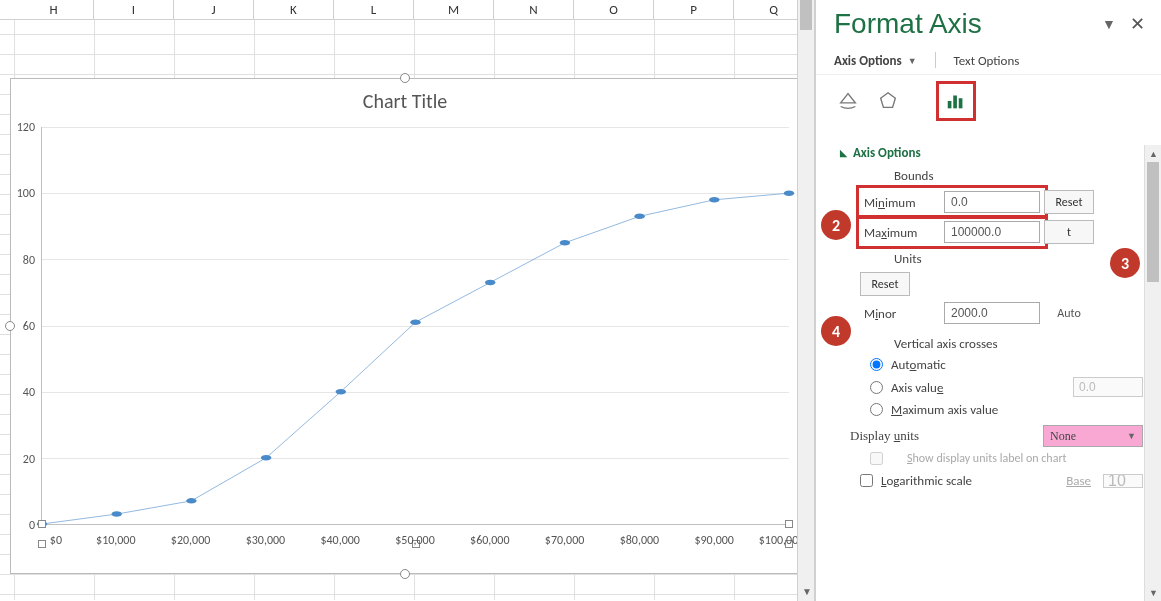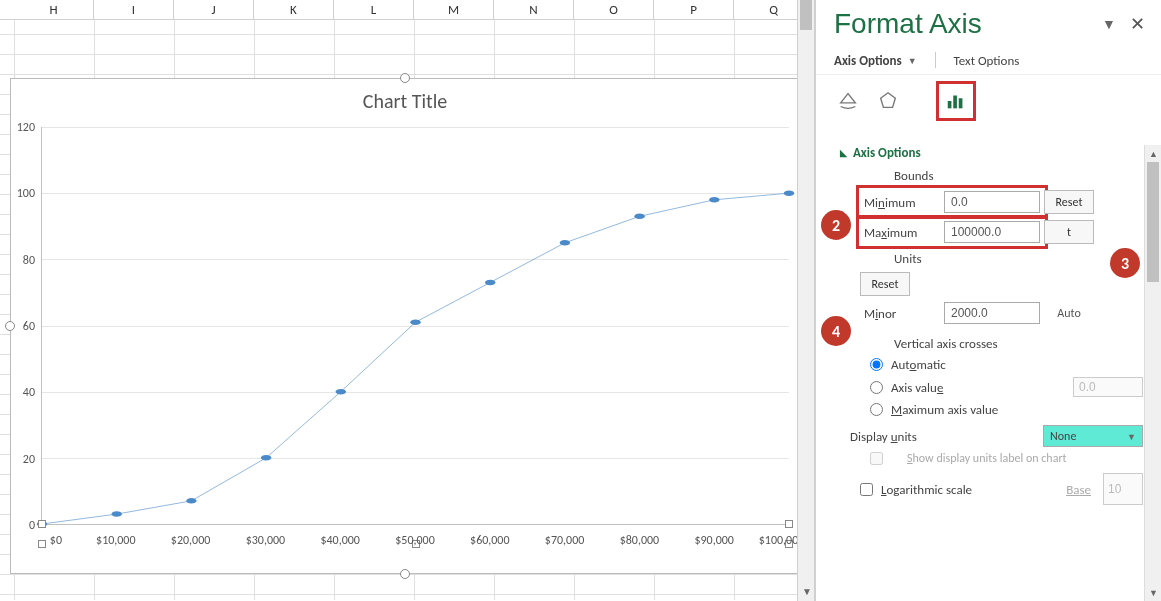--- a/index.html
+++ b/index.html
@@ -298,57 +298,58 @@
     border: 1px solid #ccc;
     font-size: 12px;
     color: #bbb;
     padding: 0 5px;
     background: #fafafa;
   }
   .select {
     margin-left: auto;
     width: 100px; height: 22px;
     border: 1px solid #aaa;
-    background: #5eead4;
+    background: #f9a8d4;
     display: flex;
     align-items: center;
     justify-content: space-between;
     padding: 0 6px;
     font-size: 12px;
     color: #444;
   }
   .du-row {
     display: flex;
     align-items: center;
     margin: 8px 0 4px 10px;
     font-size: 13px;
     color: #444;
+    font-family: Liberation Serif, serif;
   }
   .show-du {
     margin: 4px 0 4px 30px;
     font-size: 12px;
     color: #aaa;
     display: flex;
     align-items: center;
     gap: 24px;
   }
   .log-row {
     display: flex;
     align-items: center;
     gap: 8px;
     margin: 8px 0 4px 20px;
     font-size: 13px;
     color: #444;
   }
   .log-row .base-lbl { color: #aaa; margin-left: auto; margin-right: 4px; text-decoration: underline; }
   .log-row .base-input {
-    width: 40px; height: 32px;
+    width: 40px; height: 14px;
     border: 1px solid #ccc;
     color: #bbb;
-    font-size: 12px;
+    font-size: 16px;
     padding: 0 4px;
     background: #fafafa;
   }
   .pane-scroll {
     position: absolute;
     right: 0; top: 145px; bottom: 0;
     width: 17px;
     background: #f0f0f0;
     border-left: 1px solid #ddd;
   }

